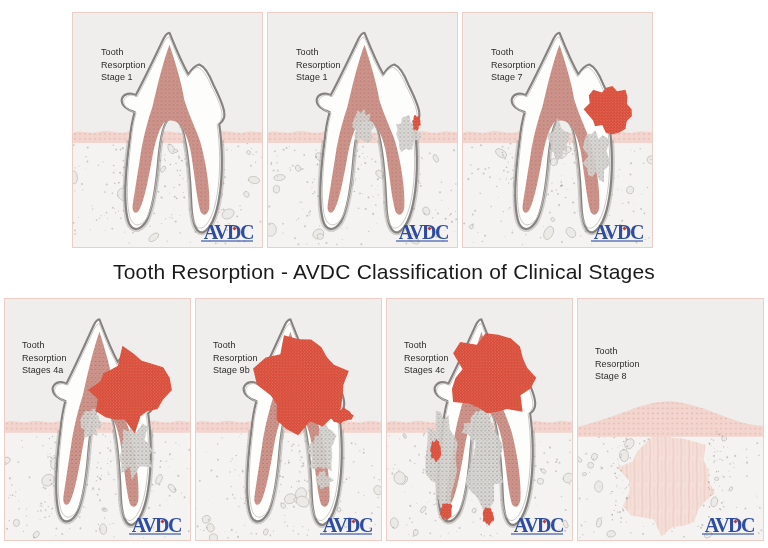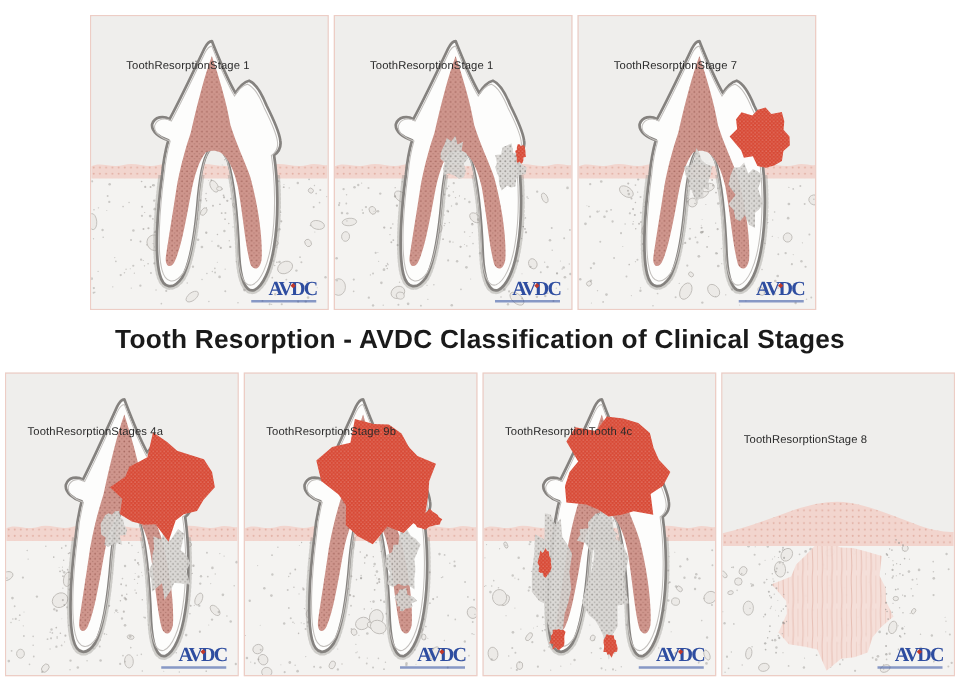--- a/index.html
+++ b/index.html
@@ -12,40 +12,40 @@
   .row-bottom{margin:12px 0 0 4px;gap:4px}
   .panel{
     position:relative;box-sizing:border-box;
     border:1px solid var(--panel-border,#edcdc5);
     background:var(--panel-bg,#efeeec);
   }
   .panel-top{width:191px;height:236px}
   .panel-bottom{width:187px;height:243px}
   .art{display:block;width:100%;height:100%}
   .label{
-    position:absolute;display:flex;flex-direction:row;
+    position:absolute;display:flex;flex-direction:column;
     font-size:9px;line-height:12.5px;color:var(--label-color,#2a2a2a);
     letter-spacing:.1px;pointer-events:none;
   }
   .panel-top .label{left:28px;top:33px}
   .panel-bottom .label{left:17px;top:40px}
   .panel-s5 .label{top:46px}
   .logo{position:absolute;right:9px;bottom:5px;text-align:right;width:52px}
   .logo-text{
     display:block;font-family:"Liberation Serif",serif;font-weight:bold;
-    font-size:16px;letter-spacing:-1.5px;line-height:14px;
+    font-size:20px;letter-spacing:-1.5px;line-height:14px;
     color:var(--logo-blue,#2e4da0);
   }
   .logo-accent{
     position:absolute;width:3px;height:3px;right:17px;top:2px;
     background:var(--logo-red,#c0392b);transform:rotate(45deg);
   }
   .logo-bar{height:2px;background:var(--logo-blue,#2e4da0);opacity:.55;margin-top:1px}
   .title{
-    font-size:21px;font-weight:bold;color:var(--title-color,#1a1a1a);
+    font-size:21px;font-weight:normal;color:var(--title-color,#1a1a1a);
     text-align:center;margin:10px 0 0 0;line-height:28px;letter-spacing:.2px;
   }
 </style>
 </head>
 <body>
 
 <div>
 
   <div class="row row-top">
 
@@ -1757,21 +1757,21 @@
           <path d="M114.7,162.0L119.3,179.7L109.8,181.6L110.0,198.1L106.1,203.9L102.9,224.1L98.0,204.8L94.7,198.1L91.4,192.9L86.5,189.1L80.6,179.8L85.6,162.0L89.2,152.1L90.7,143.3L90.9,129.0L93.4,116.6L97.3,102.5L102.9,98.4L106.1,120.2L109.0,129.6L114.3,133.3L119.1,144.4Z" fill="url(#gray-4c)" opacity="0.92"></path>
           <path d="M110.7,126.0L105.3,128.6L106.8,132.6L105.4,136.4L102.3,139.8L96.8,136.6L93.3,136.1L87.6,140.0L85.5,135.5L83.2,132.6L76.4,130.7L79.4,126.0L78.7,121.9L86.1,121.0L85.6,116.6L88.3,113.3L92.2,109.3L96.9,114.4L100.3,116.0L105.8,115.2L106.4,119.7L106.9,123.0Z" fill="url(#gray-4c)" opacity="0.92"></path>
           <path d="M153.3,77.0L147.4,87.7L137.1,94.3L139.3,110.4L123.2,107.8L113.2,110.5L102.6,111.8L93.6,106.2L84.2,102.4L67.9,100.8L66.7,88.2L70.5,77.0L77.6,68.7L67.9,53.1L75.2,42.0L92.2,44.9L101.2,33.5L114.5,35.1L127.0,38.5L136.5,46.5L139.6,58.2L143.9,67.3Z" fill="url(#red-4c)" opacity="1"></path>
           <path d="M66.2,208.0L66.3,210.3L66.0,212.8L64.6,214.2L63.2,215.3L61.8,216.6L60.3,215.7L59.1,214.2L56.4,216.0L57.2,211.7L53.8,211.2L55.3,208.0L55.1,205.4L56.6,203.7L56.8,200.7L58.7,200.3L60.3,200.5L61.8,199.9L63.2,200.8L65.3,200.5L67.2,202.1L66.2,205.7Z" fill="url(#red-4c)" opacity="1"></path>
           <path d="M109.5,213.0L110.0,215.3L109.5,217.7L107.2,218.0L106.3,219.7L105.0,222.4L103.3,219.8L101.6,220.1L100.8,218.0L98.3,217.9L98.8,215.0L98.9,213.0L98.4,210.8L98.5,208.3L99.8,206.6L100.9,204.0L103.1,204.6L104.9,204.9L106.8,204.8L107.3,207.9L108.7,209.0L108.8,211.1Z" fill="url(#red-4c)" opacity="1"></path>
           <path d="M55.2,148.0L55.7,151.7L54.8,154.8L53.3,156.4L52.1,158.0L50.8,159.9L49.3,158.8L48.4,155.9L46.8,156.1L45.0,155.0L45.6,150.8L44.2,148.0L45.1,144.8L45.8,142.1L46.3,138.7L48.4,140.4L49.4,139.2L50.7,136.6L51.9,138.7L53.5,139.2L53.8,142.7L55.1,144.7Z" fill="url(#red-4c)" opacity="1"></path>
         </svg>
       <figcaption class="label">
         <span>Tooth</span>
         <span>Resorption</span>
-        <span>Tooth 4c</span>
+        <span>Stages 4c</span>
       </figcaption>
       <div class="logo">
         <span class="logo-text">AVDC</span>
         <span class="logo-accent"></span>
         <div class="logo-bar"></div>
       </div>
     </figure>
 
     <figure class="panel panel-bottom panel-s5" style="margin:0">
       <svg class="art" viewBox="0 0 190 236" preserveAspectRatio="none">

